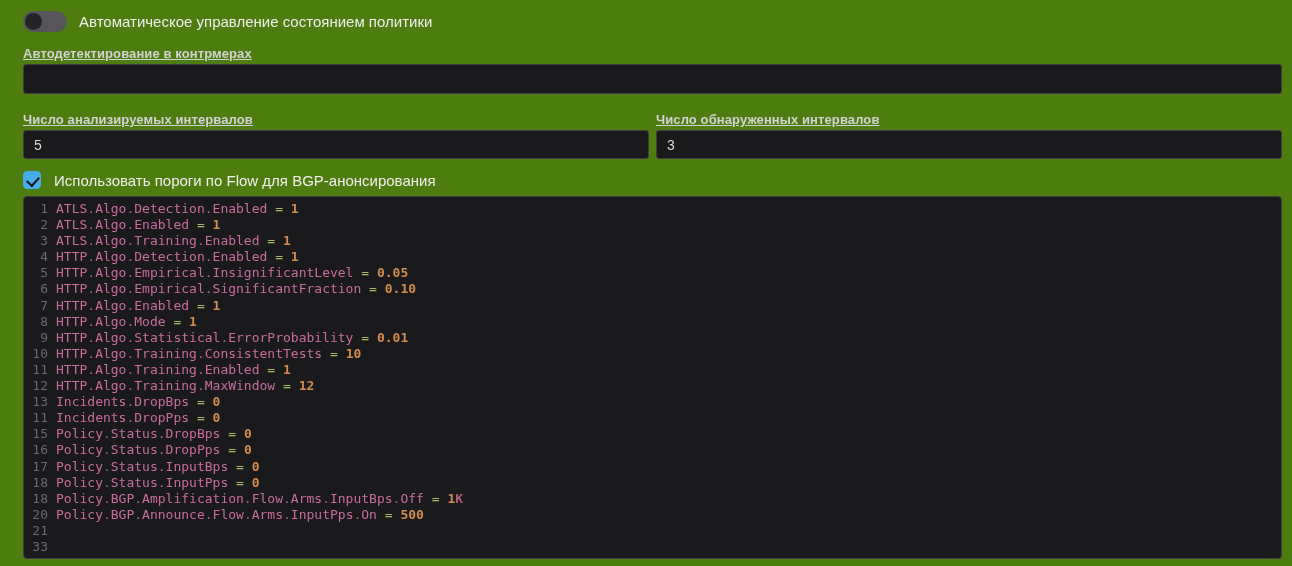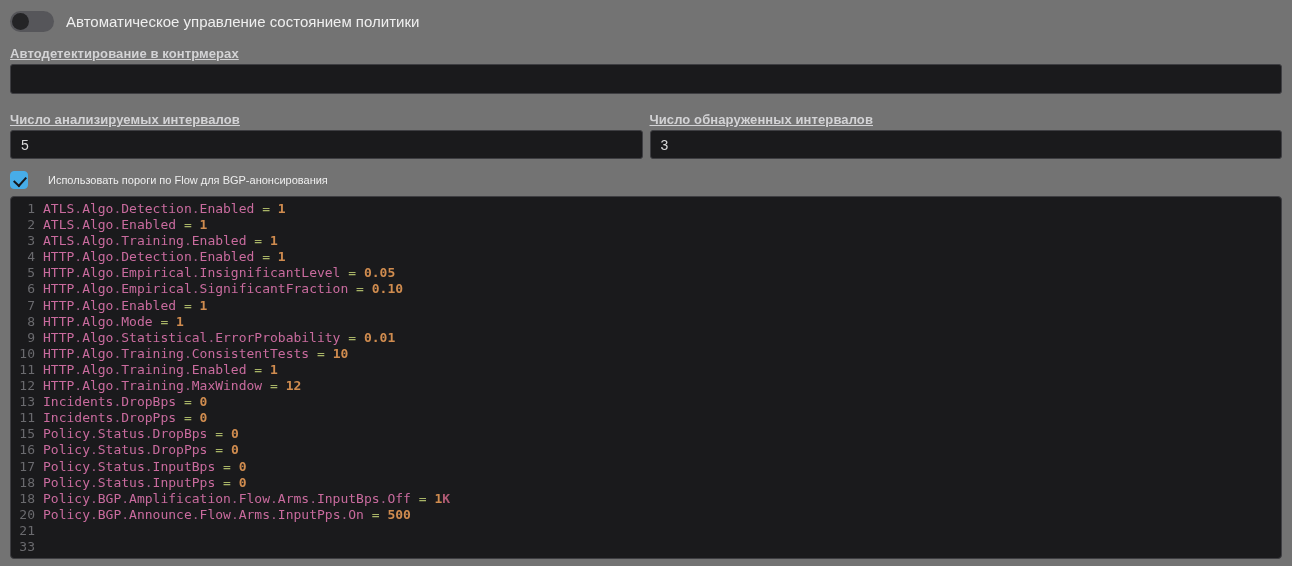--- a/index.html
+++ b/index.html
@@ -1,24 +1,24 @@
 <!DOCTYPE html>
 <html><head>
 <meta charset="utf-8">
 <style>
   * { box-sizing: border-box; margin: 0; padding: 0; }
   html, body { background: #0e0e0f; }
   body { font-family: "Liberation Sans", sans-serif; }
   #screen {
     position: relative;
     width: 1292px; height: 566px;
-    background: #737373;
+    background: #4d7c0f;
     color: #ededed;
     overflow: hidden;
-    padding: 10px 10px 0 10px;
+    padding: 10px 10px 0 23px;
   }
 
   
   .toggle-row { display: flex; align-items: center; height: 22px; margin-bottom: 14px; }
   .toggle {
     position: relative; width: 44px; height: 21px;
     background: #56565a; border-radius: 11px; cursor: pointer; flex: 0 0 auto;
   }
   .toggle .knob {
     position: absolute; left: 2px; top: 2px;
@@ -51,21 +51,21 @@
     position: relative; width: 18px; height: 18px; border-radius: 4px;
     background: #2a2a2c; border: 1px solid #4a4a4e; cursor: pointer; flex: 0 0 auto;
   }
   .checkbox.checked { background: #47ade8; border-color: #47ade8; }
   .checkbox.checked::after {
     content: ""; position: absolute; left: 5px; top: 2px;
     width: 6px; height: 10px;
     border: solid #16161a; border-width: 0 2px 2px 0;
     transform: rotate(42deg);
   }
-  .checkbox-row .lbl { margin-left: 20px; font-size: 11px; color: #efefef; }
+  .checkbox-row .lbl { margin-left: 13px; font-size: 15px; color: #efefef; }
 
   
   .editor {
     background: #1a1a1c; border: 1px solid #3e3e42; border-radius: 4px;
     padding: 4px 0 3px 0;
     font-family: "DejaVu Sans Mono", monospace;
     font-size: 13px; line-height: 16.1px;
     cursor: text;
   }
   .code-line { display: flex; white-space: pre; }

